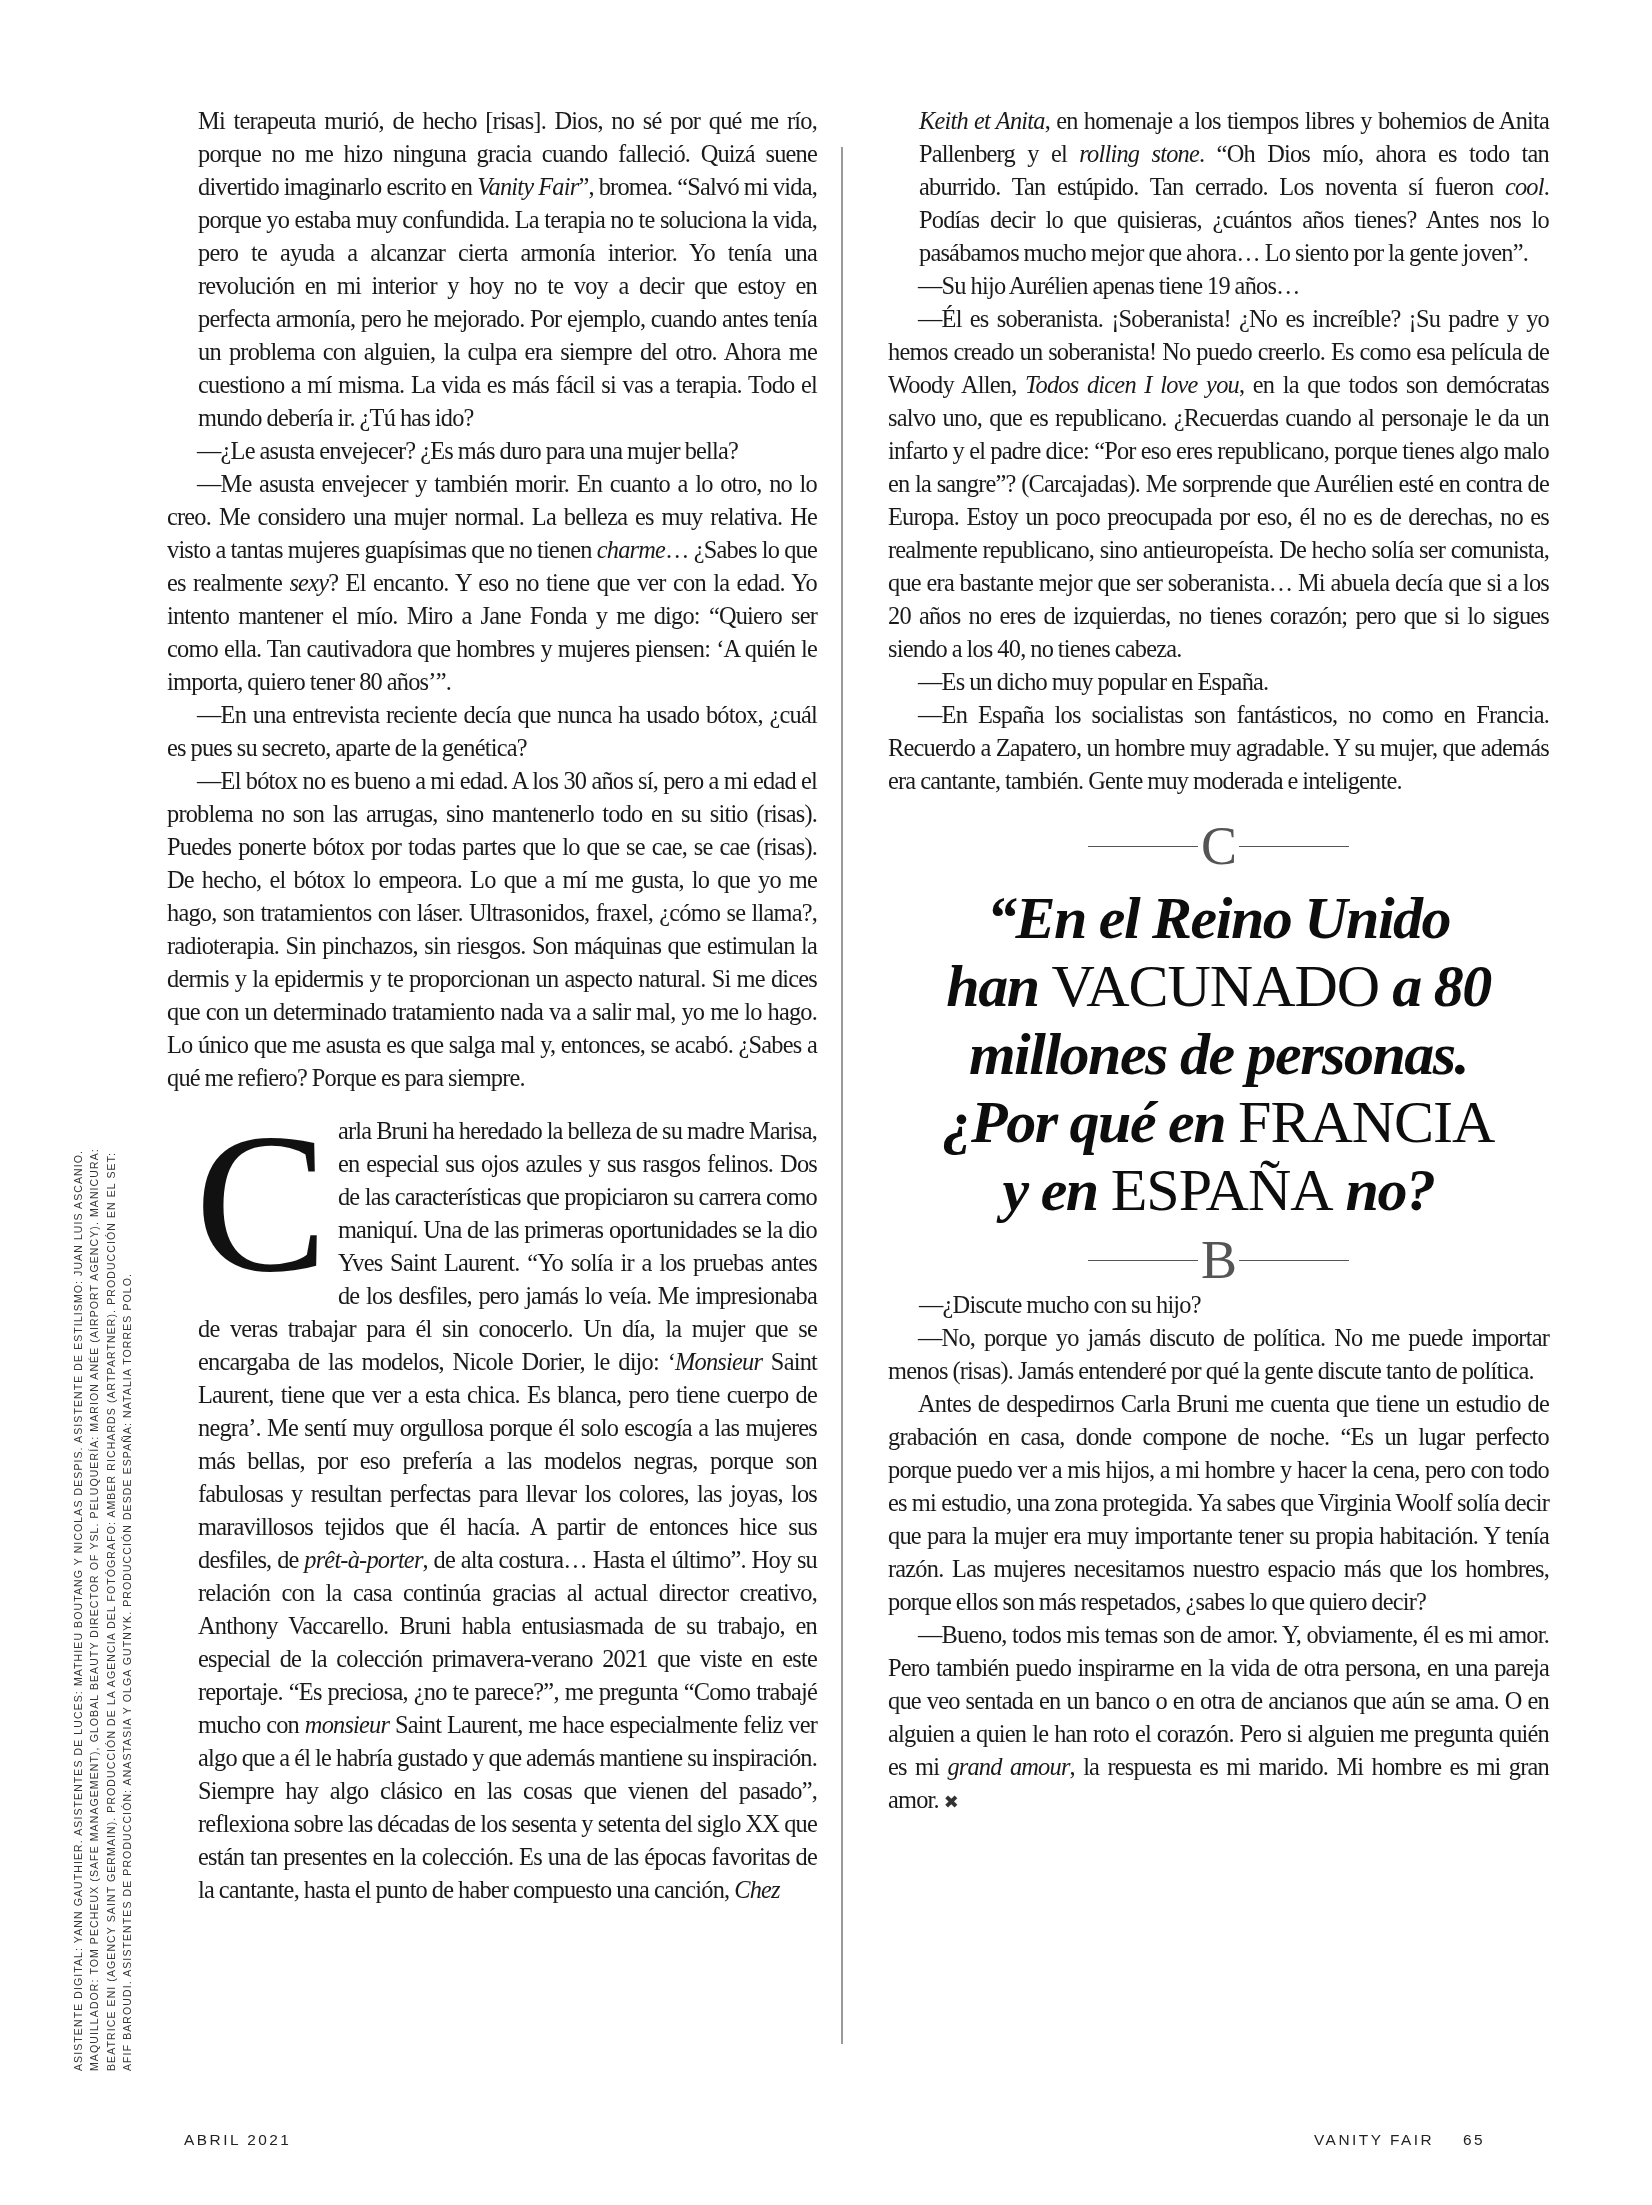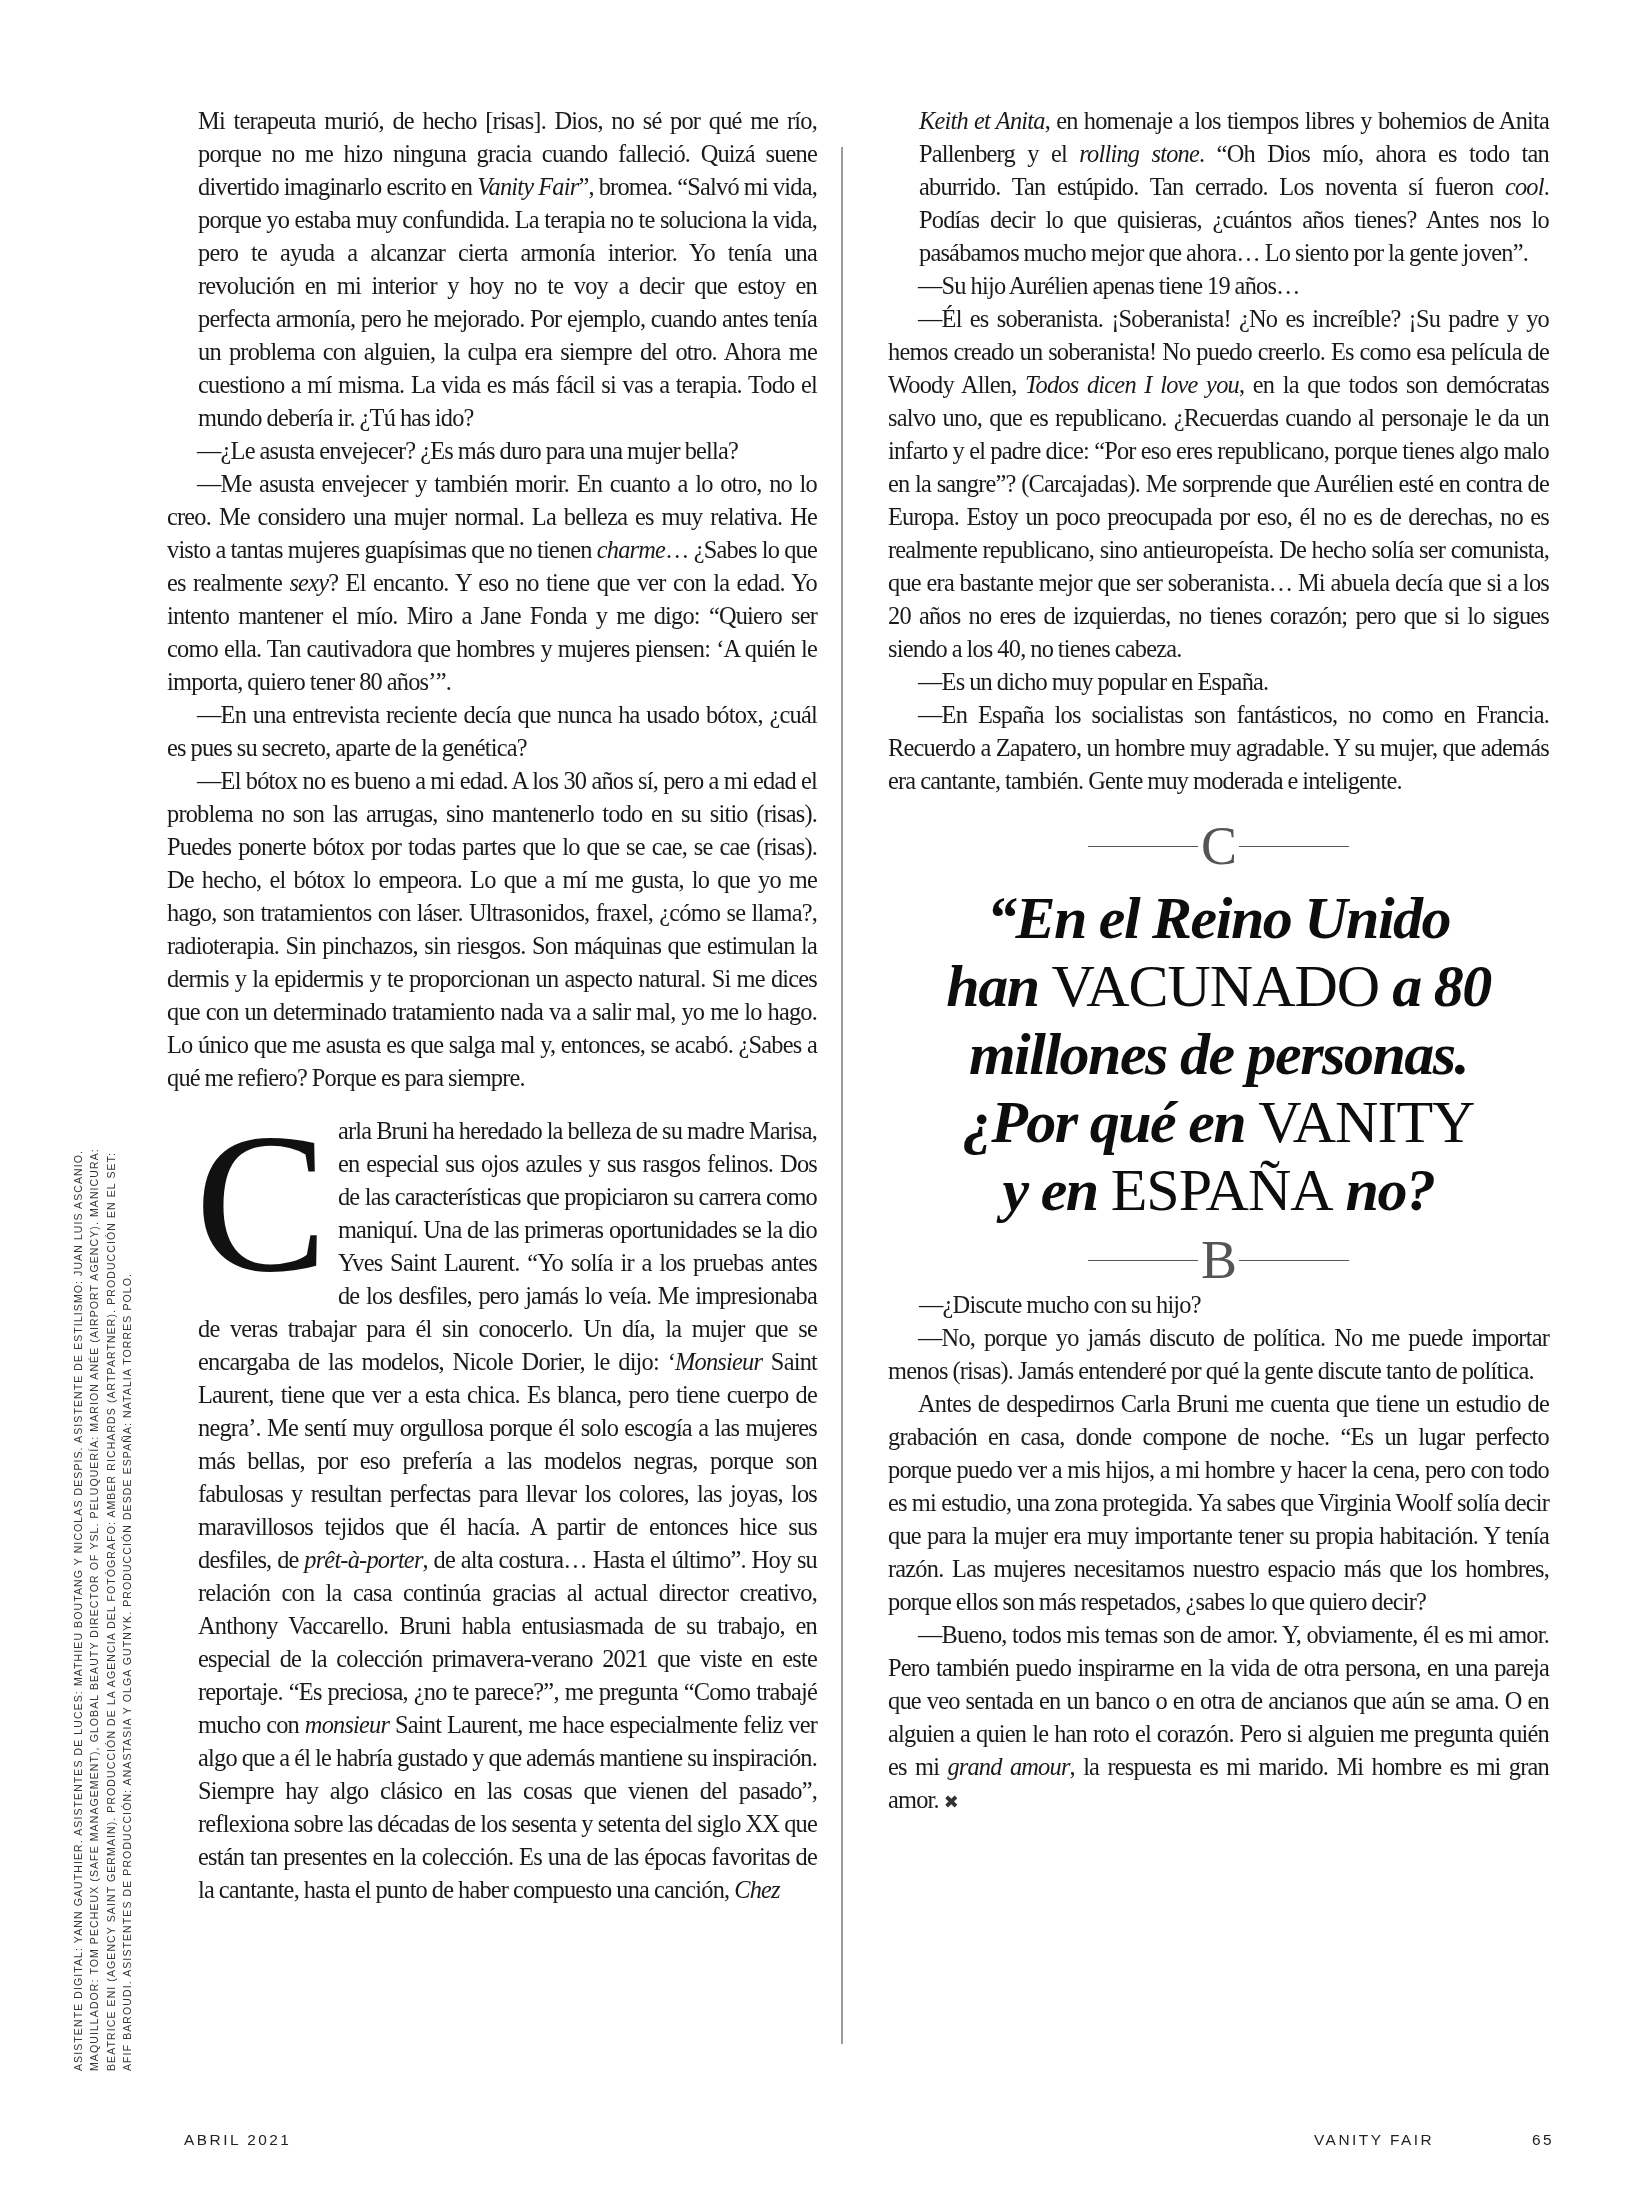--- a/index.html
+++ b/index.html
@@ -18,21 +18,21 @@
   .ornament { display:flex; align-items:center; justify-content:center; gap:0; height:55px; }
   .ornament .line { width:110px; height:1.5px; background:#555; }
   .ornament .letter { font-size:54px; line-height:55px; font-family:"Liberation Serif","DejaVu Serif",serif; color:#555; padding:0 3px; }
   .pullquote { font-family:"Liberation Serif","DejaVu Serif",serif; font-size:60px; line-height:68px; color:#0d0d0d; margin:10px 0 9px 0; letter-spacing:-1.5px; }
   .pullquote .it { font-style:italic; font-weight:bold; }
   .pullquote .caps { font-style:normal; font-weight:normal; letter-spacing:-1px; }
   .endmark { font-size:18px; vertical-align:middle; color:#333; }
   .footer { position:absolute; top:2131px; font-family:"Liberation Sans","DejaVu Sans",sans-serif; font-size:15.4px; letter-spacing:2.5px; color:#222; }
   #footer-date { left:167px;margin-left:17px; }
   #footer-mag { left:1314px; }
-  #footer-page { left:1532px; }
+  #footer-page { left:1463px; }
 </style>
 </head>
 <body>
 
 <div class="credits">
   <div>Asistente digital: Yann Gauthier. Asistentes de luces: Mathieu Boutang y Nicolas Despis. Asistente de estilismo: Juan Luis Ascanio.</div>
   <div>Maquillador: Tom Pecheux (Safe Management), global beauty director of YSL. Peluquería: Marion Anée (Airport Agency). Manicura:</div>
   <div>Beatrice Eni (Agency Saint Germain). Producción de la agencia del fotógrafo: Amber Richards (Artpartner). Producción en el set:</div>
   <div>Afif Baroudi. Asistentes de producción: Anastasia y Olga Gutnyk. Producción desde España: Natalia Torres Polo.</div>
 </div>
@@ -58,21 +58,21 @@
   <div class="pq-wrap">
     <div class="ornament">
       <span class="line"></span>
       <span class="letter">C</span>
       <span class="line"></span>
     </div>
     <div class="pullquote">
       <div><span class="it">“En el Reino Unido</span></div>
       <div><span class="it">han </span><span class="caps">VACUNADO</span><span class="it"> a 80</span></div>
       <div><span class="it">millones de personas.</span></div>
-      <div><span class="it">¿Por qué en </span><span class="caps">VANITY</span></div>
+      <div><span class="it">¿Por qué en </span><span class="caps">FRANCIA</span></div>
       <div><span class="it">y en </span><span class="caps">ESPAÑA</span><span class="it"> no?</span></div>
     </div>
     <div class="ornament">
       <span class="line"></span>
       <span class="letter">B</span>
       <span class="line"></span>
     </div>
   </div>
 
   <p class="noind">—¿Discute mucho con su hijo?</p>

